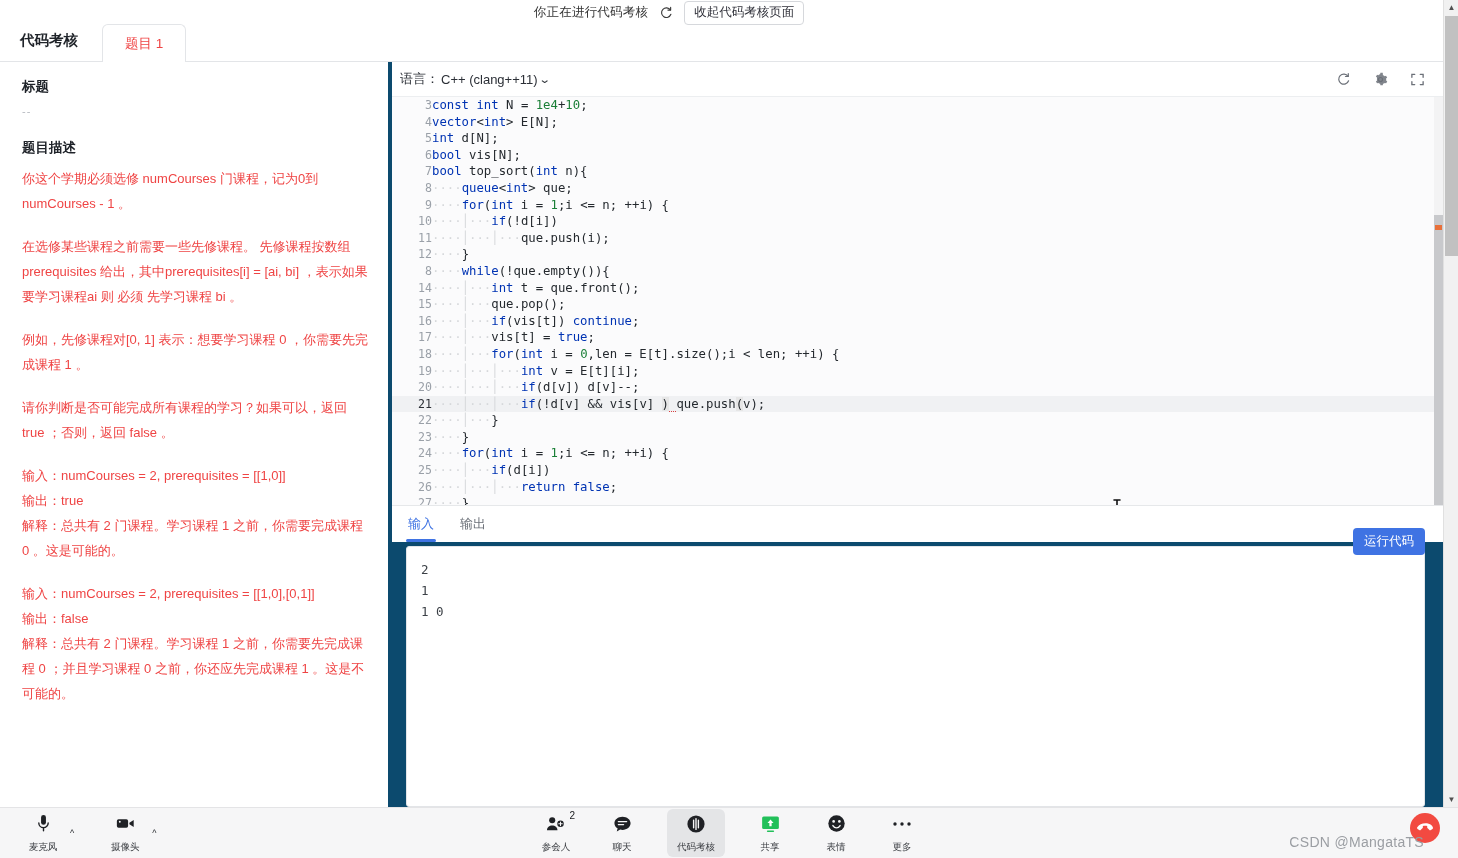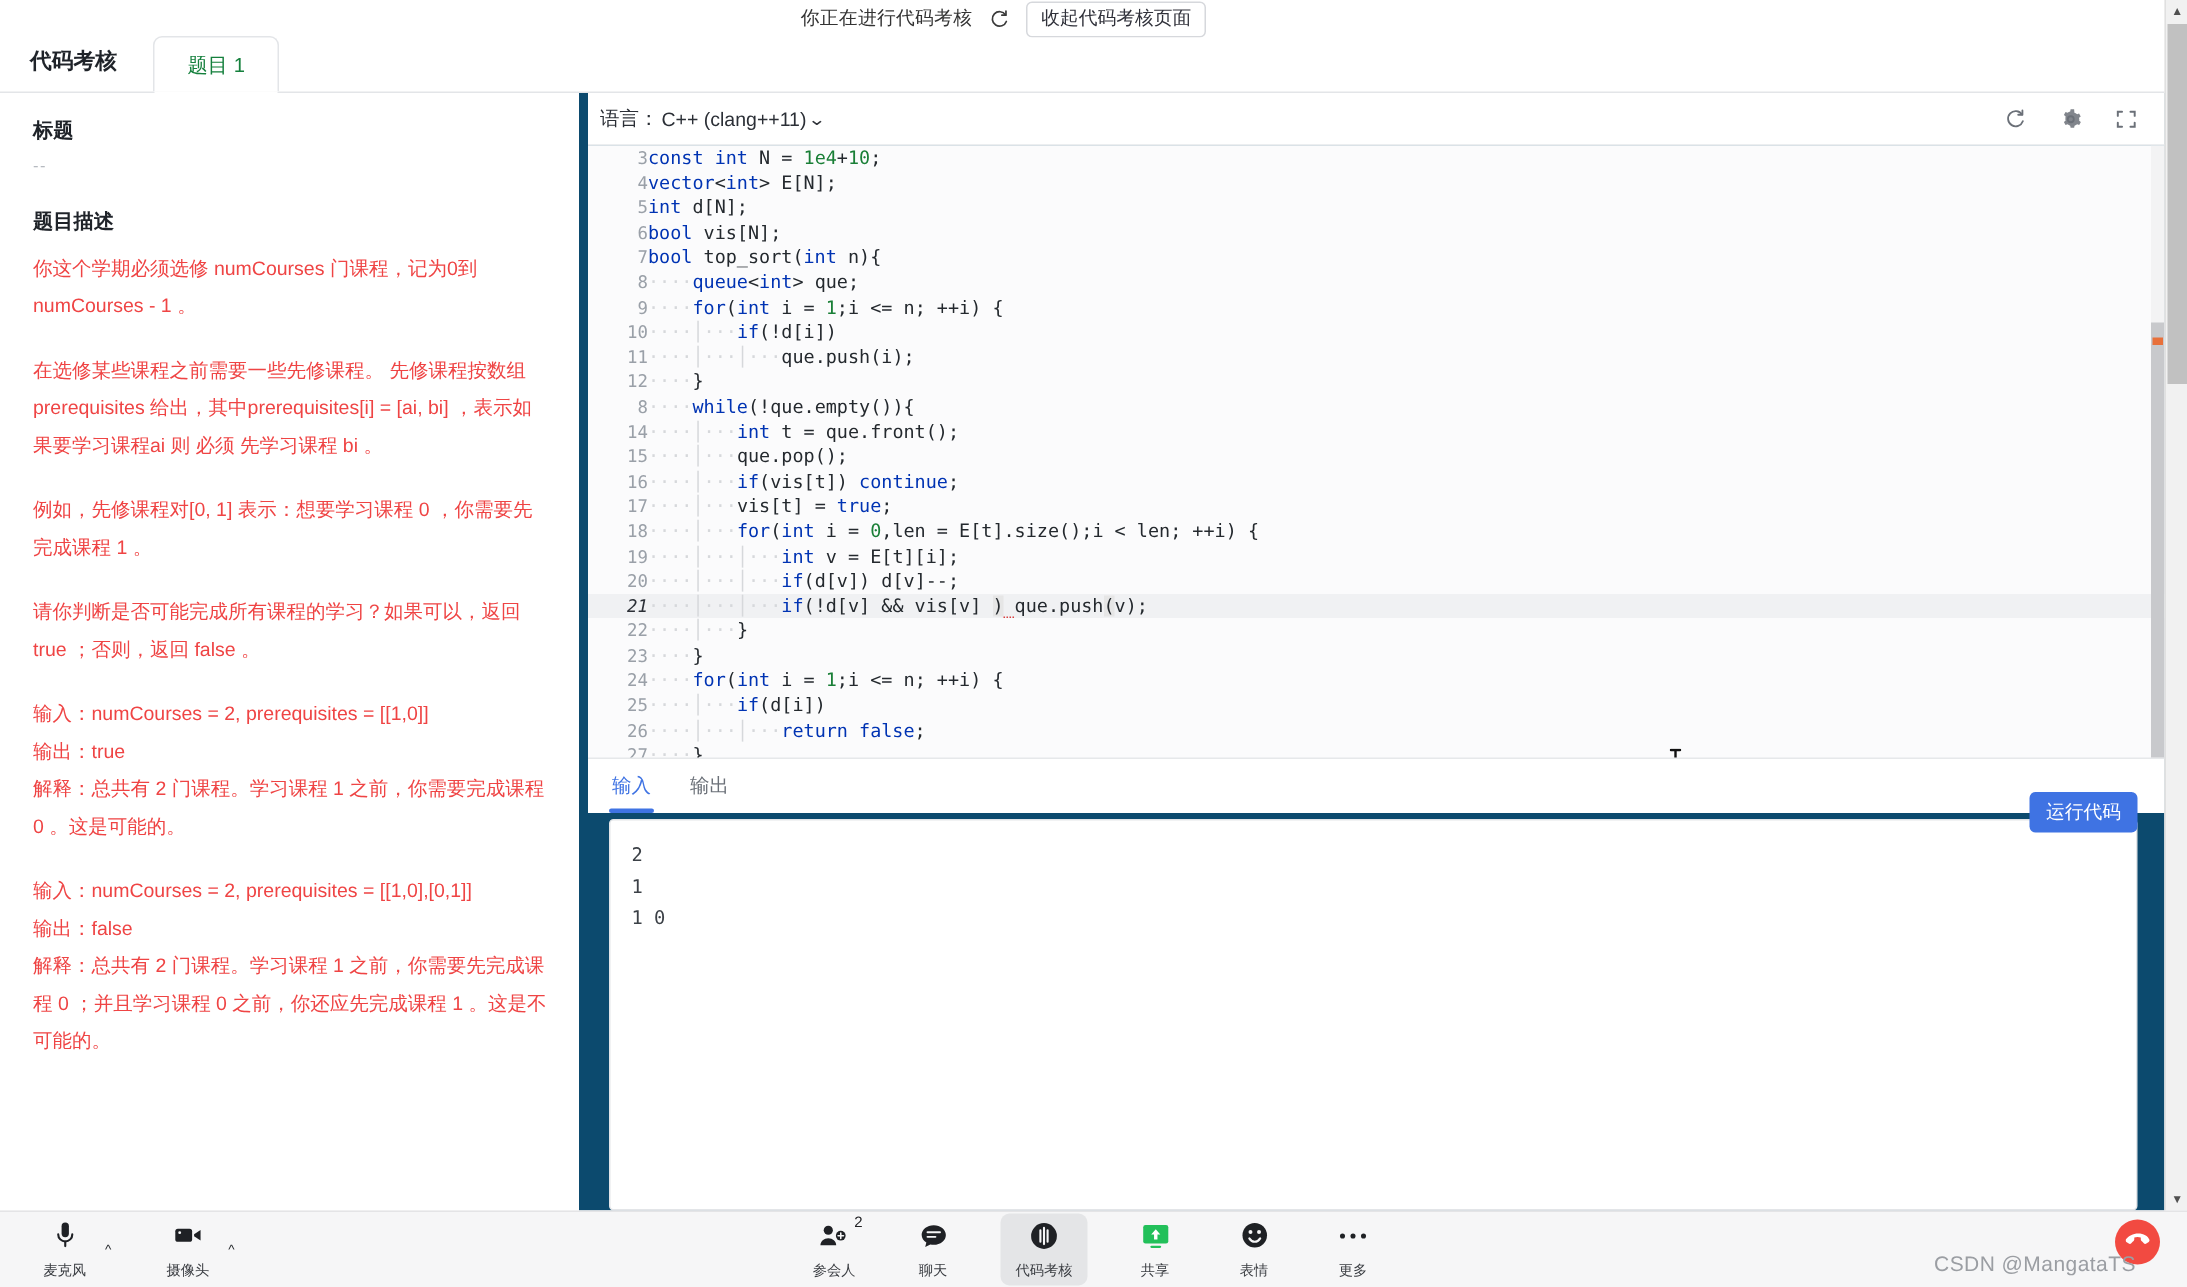--- a/index.html
+++ b/index.html
@@ -36,39 +36,39 @@
     position: absolute; left: 0; top: 25px; width: 1443px; height: 37px;
     border-bottom: 1px solid #e3e5e8;
     display: flex; align-items: flex-end; background: #fff;
   }
   .tabstrip-title {
     font-size: 14.5px; font-weight: bold; color: #1f2329;
     padding: 0 0 11px 20px; width: 82px;
   }
   .tabitem {
     position: relative;
-    font-size: 13.5px; color: #15803d;
+    font-size: 13.5px; color: #ef4444;
     padding: 0 22px 11px; margin-left: 20px;
     border: 1px solid #e3e5e8; border-bottom: none;
     border-radius: 6px 6px 0 0;
     background: #fff; cursor: pointer;
     line-height: 1; padding-top: 12px; height: 37px;
   }
   .tabitem::after {
     content:""; position:absolute; left:0; right:0; bottom:-1px; height:1px; background:#fff;
   }
 
   
   .main {
     position: absolute; left: 0; top: 62px; width: 1443px; height: 745px;
     display: flex; background: #fff;
   }
   .left-panel {
     width: 392px; height: 100%;
-    border-right: 6px solid #0c4a6e;
+    border-right: 4px solid #0c4a6e;
     padding: 16px 20px 0 22px;
     overflow: hidden;
     background: #fff;
   }
   .sec-title { font-size: 13.5px; font-weight: bold; color: #1f2329; margin-bottom: 9px; }
   .sec-placeholder { font-size: 11px; color: #b6bac0; margin-bottom: 22px; letter-spacing:1px; }
   .desc-block { font-size: 13px; line-height: 25px; color: #ef4444; }
   .desc-para { margin-bottom: 18px; }
   .desc-para.nm { margin-bottom: 0; }
 
@@ -100,21 +100,21 @@
   table.code {
     border-collapse: collapse; width: 100%;
     font-family: "DejaVu Sans Mono", "Liberation Mono", monospace;
     font-size: 12.3px; line-height: 16.6px;
   }
   table.code td { padding: 0; vertical-align: top; white-space: pre; }
   td.ln {
     width: 40px; text-align: right; padding-right: 10px;
     color: #9aa0a8; user-select: none; font-size: 11.6px;
   }
-  td.ln.cur { color: #2b2f36; font-style: italic; }
+  td.ln.cur { color: #2b2f36; }
   tr.cur td { background: #f0f1f3; }
   td.cd { padding-left: 4px; color: #24292e; position: relative; }
 
   
   .kw   { color: #0033b3; }
   .num  { color: #1a7f37; }
   .pun  { color: #24292e; }
   .ws   { color: #d6d8db; }
   .guide{ color: #d6d8db; }
   .errparen { background: #e6e6e6; border-bottom: 0; }

